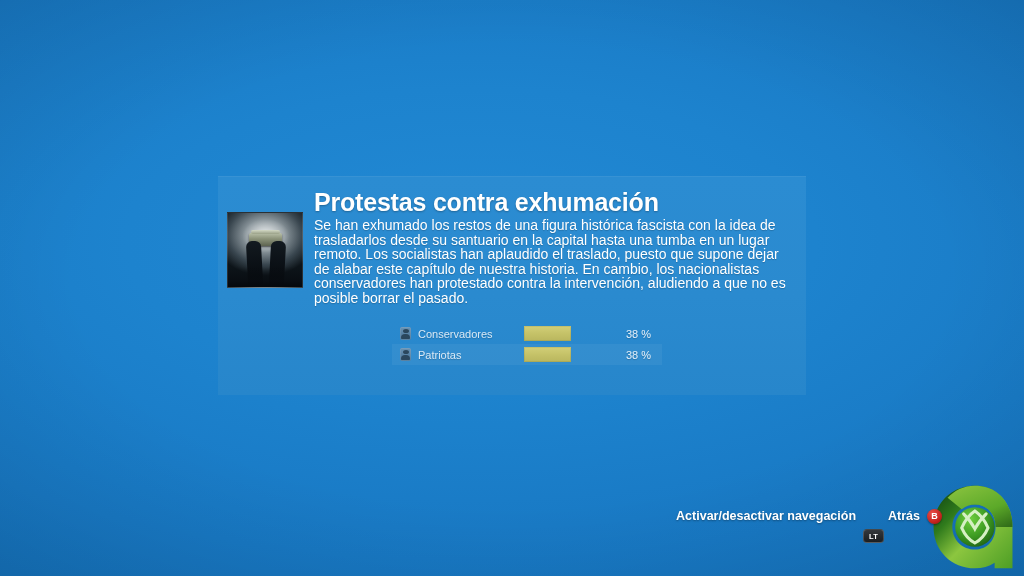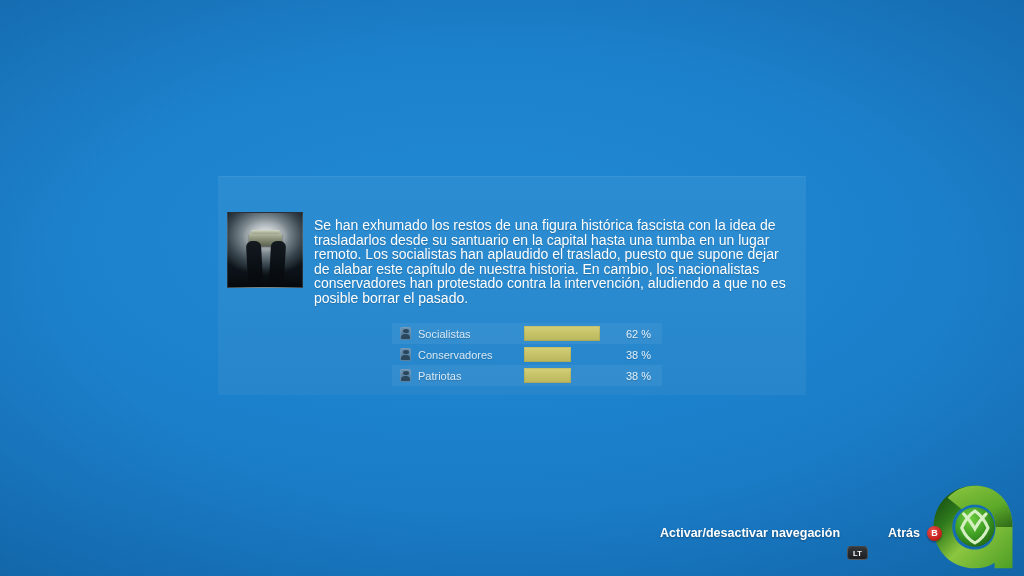--- a/index.html
+++ b/index.html
@@ -200,23 +200,23 @@
     color: #e4f0fa;
     margin-left: 22px;
     white-space: nowrap;
     text-shadow: 0 1px 1px rgba(0,0,0,0.18);
   }
 
   
   #hud {
     position: absolute;
     right: 82px;
-    bottom: 16px;
-    display: flex;
-    gap: 20px;
+    bottom: 33px;
+    display: flex;
+    gap: 4px;
     z-index: 5;
   }
   .hud-group {
     display: flex;
     align-items: center;
     gap: 7px;
   }
   .hud-text {
     font-size: 12.5px;
     font-weight: bold;
@@ -272,33 +272,26 @@
 <div id="news-panel">
 
   <div id="panel-thumb">
     <div id="thumb-glow"></div>
     <div id="thumb-coffin"></div>
     <div class="thumb-figure" id="thumb-fig-left"></div>
     <div class="thumb-figure" id="thumb-fig-right"></div>
     <div id="thumb-floor"></div>
   </div>
 
+  <div id="panel-title">Protestas contra exhumación</div>
 
   <div id="panel-body">Se han exhumado los restos de una figura histórica fascista con la idea de trasladarlos desde su santuario en la capital hasta una tumba en un lugar remoto. Los socialistas han aplaudido el traslado, puesto que supone dejar de alabar este capítulo de nuestra historia. En cambio, los nacionalistas conservadores han protestado contra la intervención, aludiendo a que no es posible borrar el pasado.</div>
 
   <div id="poll">
 
-    <div class="poll-row shade">
-      <span class="poll-icon"></span>
-      <span class="poll-label">Socialistas</span>
-      <span class="poll-track">
-        <span class="poll-bar" id="bar0" style="width: 95%; background: linear-gradient(rgb(210, 207, 120) 0%, rgb(197, 194, 104) 50%, rgb(185, 182, 94) 100%);"></span>
-      </span>
-      <span class="poll-value">62 %</span>
-    </div>
 
     <div class="poll-row">
       <span class="poll-icon"></span>
       <span class="poll-label">Conservadores</span>
       <span class="poll-track">
         <span class="poll-bar" id="bar1" style="width: 58.2258%; background: linear-gradient(rgb(210, 207, 120) 0%, rgb(197, 194, 104) 50%, rgb(185, 182, 94) 100%);"></span>
       </span>
       <span class="poll-value">38 %</span>
     </div>
 

